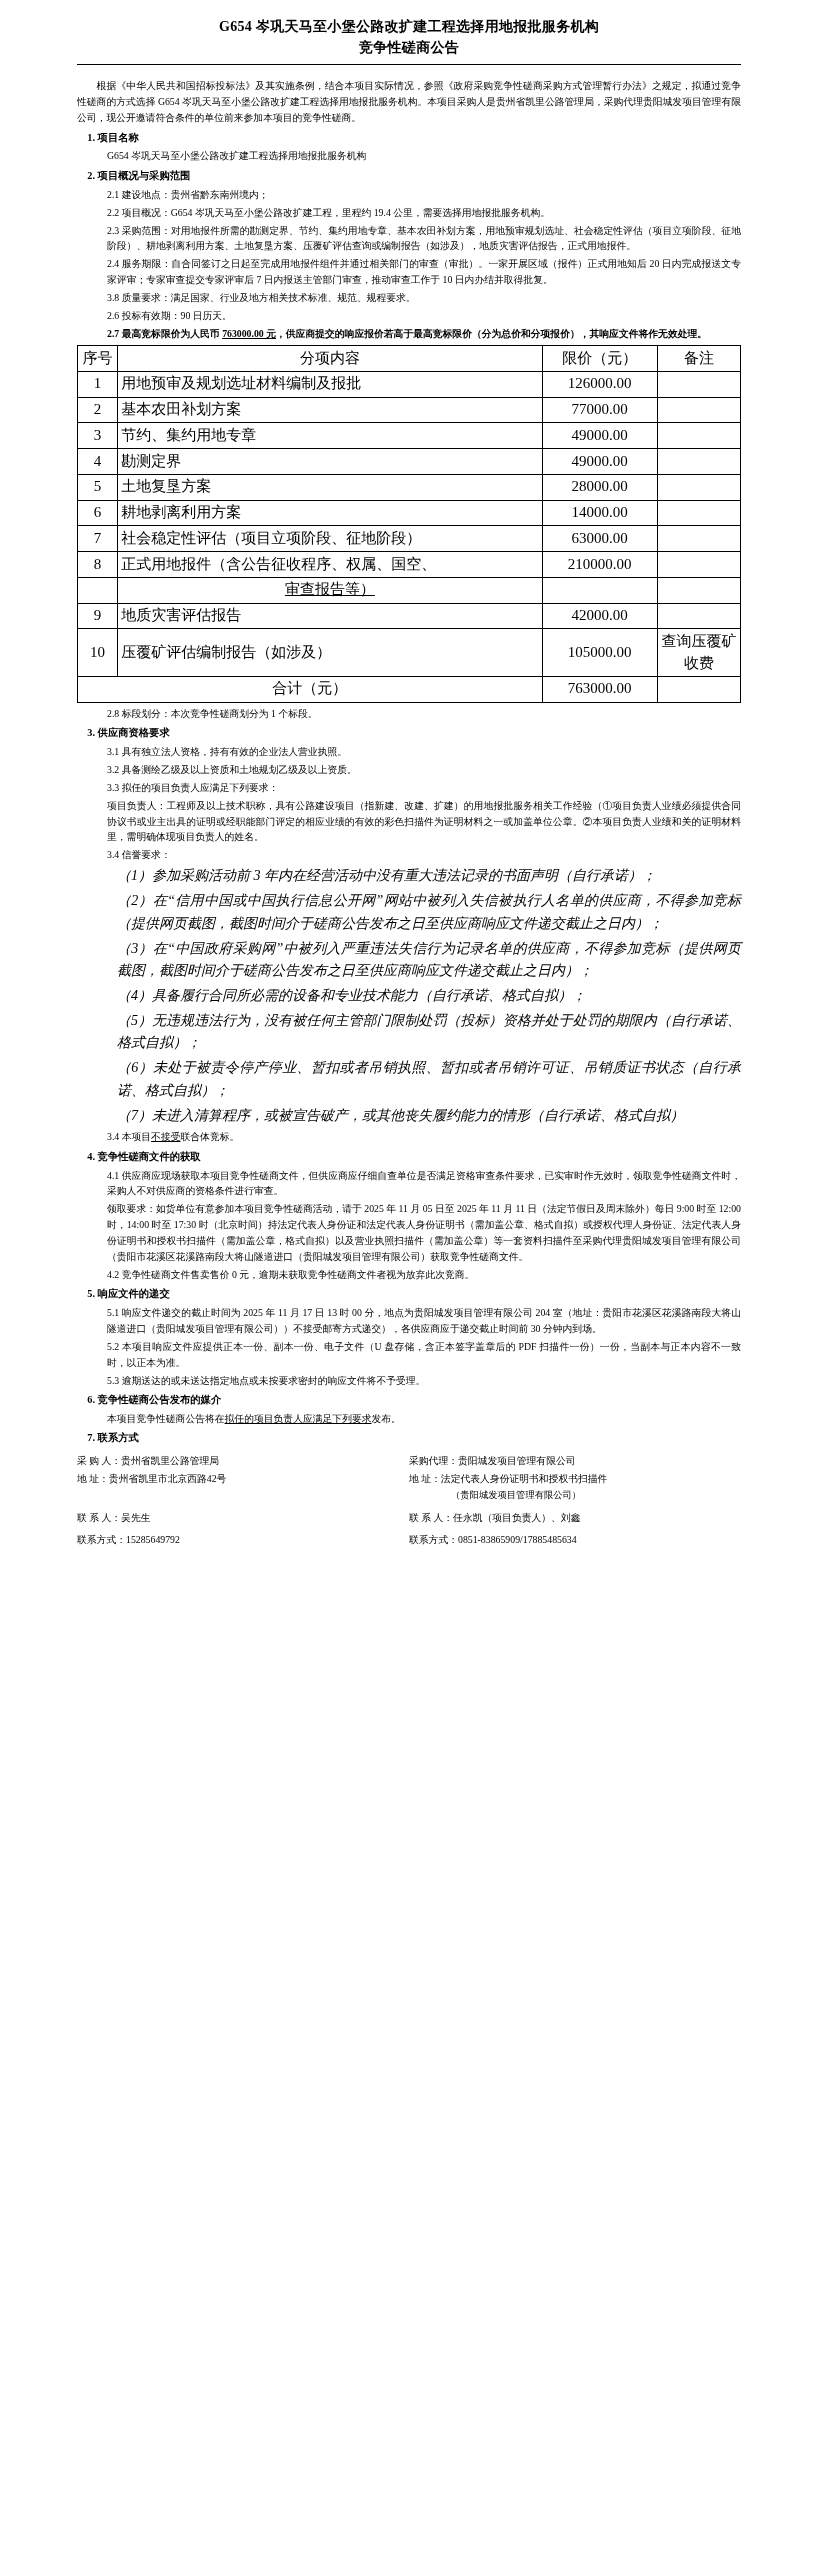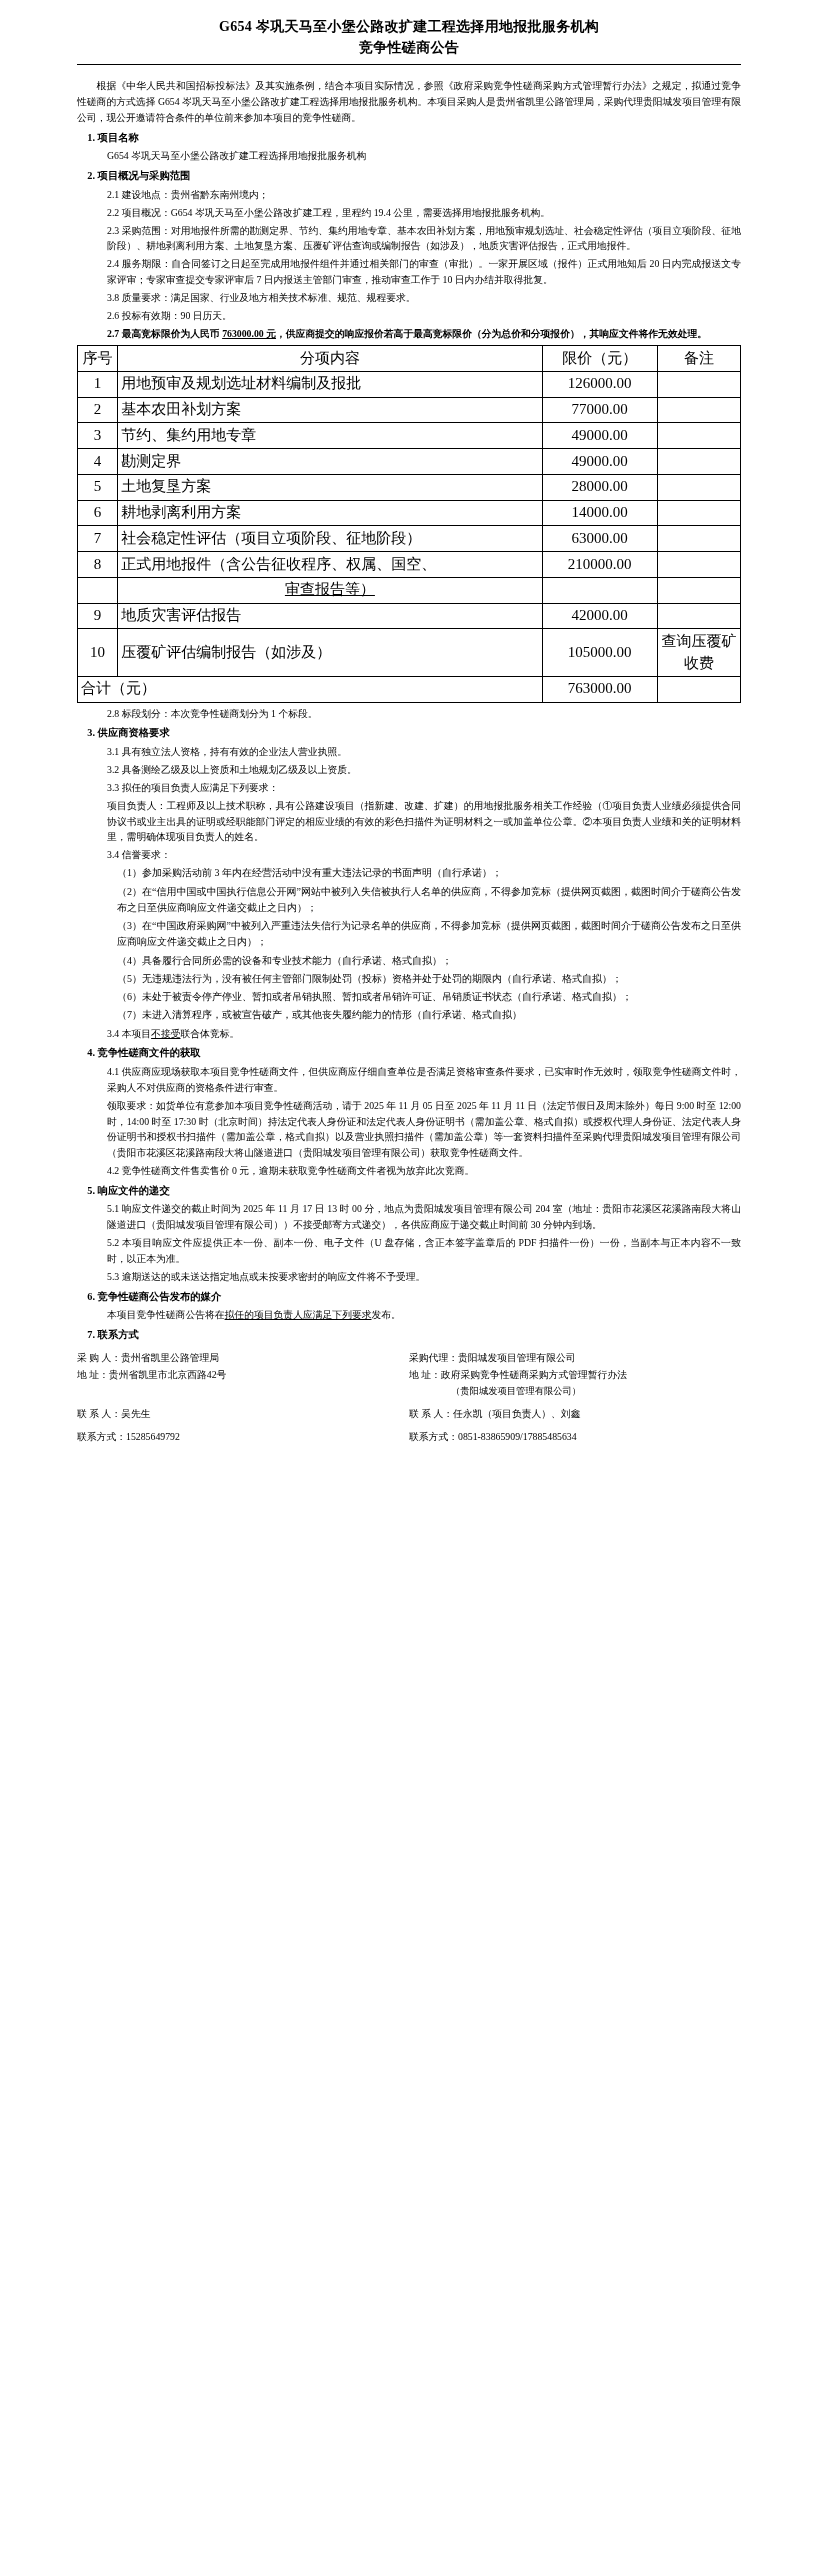--- a/index.html
+++ b/index.html
@@ -50,26 +50,27 @@
   }
   .lvl2 {
     font-size: 9.8px;
     line-height: 1.62;
     margin: 0 0 2.1px 0;
     padding-left: 30px;
     text-align: justify;
     text-justify: inter-ideograph;
   }
   .lvl3 {
-    font-size: 10px;
+    font-size: 14px;
     line-height: 1.62;
     margin: 0 0 2.1px 0;
     padding-left: 40px;
     text-align: justify;
     text-justify: inter-ideograph;
+    font-style: italic;
   }
   .bold { font-weight: bold; }
   .underline { text-decoration: underline; }
   table.price-table {
     border-collapse: collapse;
     width: 100%;
     margin: 3.1px 0 3.1px 0;
     font-size: 15px;
   }
   table.price-table th,
@@ -207,21 +208,21 @@
         <td class="c-limit">42000.00</td>
         <td class="c-note"></td>
       </tr>
       <tr>
         <td class="c-seq">10</td>
         <td class="c-item" style="text-align:left">压覆矿评估编制报告（如涉及）</td>
         <td class="c-limit">105000.00</td>
         <td class="c-note">查询压覆矿收费</td>
       </tr>
       <tr>
-        <td colspan="2" style="">合计（元）</td>
+        <td colspan="2" style="text-align:center">合计（元）</td>
         <td class="c-limit">763000.00</td>
         <td class="c-note"></td>
       </tr>
     </tbody>
   </table>
 
   <p class="lvl2">2.8 标段划分：本次竞争性磋商划分为 1 个标段。</p>
 
   <div class="lvl1">
     <span>3.</span>
@@ -278,21 +279,21 @@
       </td>
       <td class="col-right">
         <span class="lbl">采购代理：</span><span>贵阳城发项目管理有限公司</span>
       </td>
     </tr>
     <tr>
       <td class="col-left">
         <span class="lbl">地    址：</span><span>贵州省凯里市北京西路42号</span>
       </td>
       <td class="col-right">
-        <span class="lbl">地    址：</span><span>政府采购竞争性磋商采购方式管理暂行办法</span>
+        <span class="lbl">地    址：</span><span>法定代表人身份证明书和授权书扫描件</span>
         <div class="contact-sub" style="padding-left:42px">（贵阳城发项目管理有限公司）</div>
       </td>
     </tr>
     <tr>
       <td class="col-left" style="padding-top:6.2px">
         <span class="lbl">联 系 人：</span><span>吴先生</span>
       </td>
       <td class="col-right" style="padding-top:6.2px">
         <span class="lbl">联 系 人：</span><span>任永凯（项目负责人）、刘鑫</span>
       </td>

